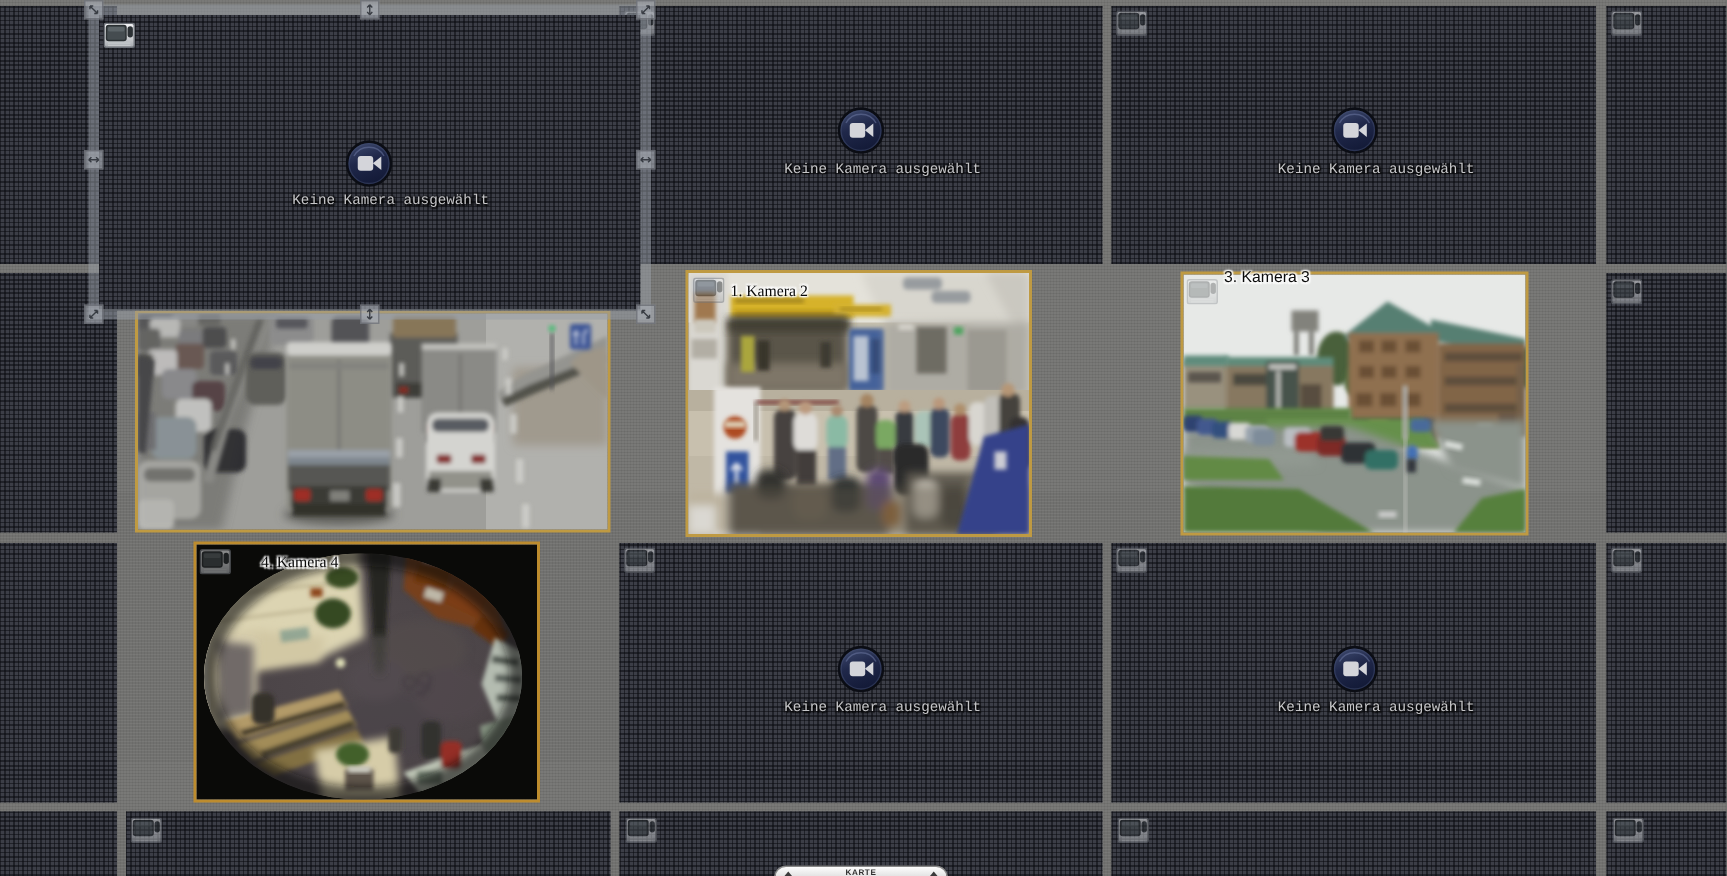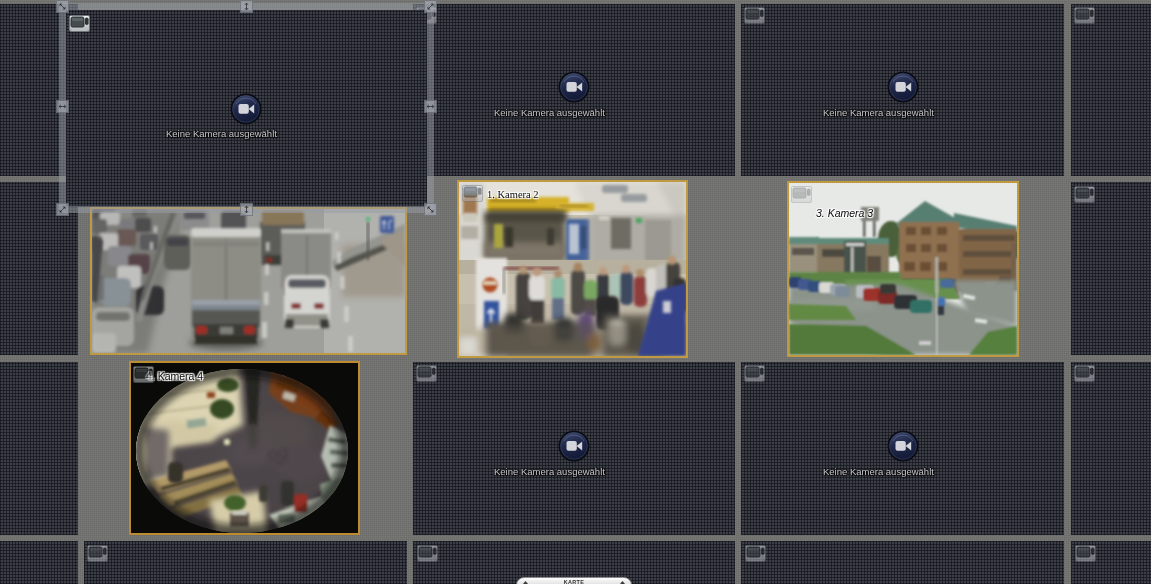--- a/index.html
+++ b/index.html
@@ -11,21 +11,21 @@
        background-image:
          repeating-linear-gradient(0deg, rgba(0,0,0,0.035) 0 1px, rgba(255,255,255,0.03) 1px 2px),
          repeating-linear-gradient(90deg, rgba(0,0,0,0.028) 0 1px, rgba(255,255,255,0.022) 1px 2px);}
   .tile{position:absolute;
        background-color:#3c3e47;
        background-image:
          repeating-linear-gradient(0deg, rgba(8,9,14,0.52) 0 1px, rgba(0,0,0,0) 1px 3px),
          repeating-linear-gradient(90deg, rgba(8,9,14,0.52) 0 1px, rgba(0,0,0,0) 1px 3px);}
   .micon{position:absolute;width:21px;height:17px;}
   .camtxt{position:absolute;color:#c6c6c8;font-size:9.5px;
-       text-align:left;white-space:nowrap;text-shadow:1px 1px 1px rgba(0,0,0,0.95),-1px 1px 1px rgba(0,0,0,0.5),1px -1px 1px rgba(0,0,0,0.5),0 0 2px rgba(0,0,0,0.8);}
+       text-align:right;white-space:nowrap;text-shadow:1px 1px 1px rgba(0,0,0,0.95),-1px 1px 1px rgba(0,0,0,0.5),1px -1px 1px rgba(0,0,0,0.5),0 0 2px rgba(0,0,0,0.8);font-family:Liberation Mono, monospace;}
   .vlabel{position:absolute;color:#0a0a0a;font-size:10.5px;white-space:nowrap;
        text-shadow:0 0 2px #fff,0 0 2px #fff,1px 1px 1px #fff,-1px -1px 1px #fff,1px -1px 1px #fff,-1px 1px 1px #fff;}
   .vid{position:absolute;border:2px solid #bf9a42;}
   .frame{position:absolute;left:59px;top:3px;width:375px;height:210px;
        border:7px solid rgba(152,157,165,0.52);box-sizing:border-box;}
   .inner{position:absolute;left:66px;top:10px;width:361px;height:197px;}
   .hdl{position:absolute;width:13px;height:13px;background:rgba(168,173,181,0.66);
        border:1px solid rgba(70,74,80,0.45);box-sizing:border-box;}
   .pill{position:absolute;left:516px;top:577px;width:116px;height:16px;
        background:linear-gradient(#fdfdfd,#c2c2c2);border:1px solid #888;
@@ -686,22 +686,22 @@
           <circle cx="152" cy="90" r="4"></circle>
 <path d="M146 100 l10 -4 M150 102 l6 -10"></path>
 </g>
 <path d="M7 60 Q3 88 8 114" stroke="#e6e4d8" stroke-width="4" fill="none" opacity="0.8" filter="url(#fb2)"></path>
 <ellipse cx="111" cy="88" rx="104" ry="80" fill="none" stroke="#0c0c0a" stroke-width="13" opacity="0.6" filter="url(#fb4)"></ellipse>
 </g>
 </svg>
 </div>
 
 <div class="vlabel" style="left:487px;top:189px;font-family:Liberation Serif, serif;">1. Kamera 2</div>
-<div class="vlabel" style="left:816px;top:207px;font-style:italic;">3. Kamera 3</div>
-<div class="vlabel" style="left:146px;top:370px;">4. Kamera 4</div>
+<div class="vlabel" style="left:816px;top:179px;">3. Kamera 3</div>
+<div class="vlabel" style="left:174px;top:370px;font-family:Liberation Serif, serif;">4. Kamera 4</div>
 
 <svg class="micon" style="left:462px;top:185px;opacity:0.45;" viewBox="0 0 21 17">
 <defs>
       <linearGradient id="mg12" x1="0" y1="0" x2="0" y2="1">
 <stop offset="0" stop-color="#f2f3f5"></stop>
         <stop offset="0.5" stop-color="#d6d8db"></stop>
         <stop offset="1" stop-color="#a6aaaf"></stop>
       </linearGradient>
     </defs>
 <rect x="0.5" y="0.5" width="20" height="16" rx="1.5" fill="url(#mg12)" stroke="#70747b"></rect>

